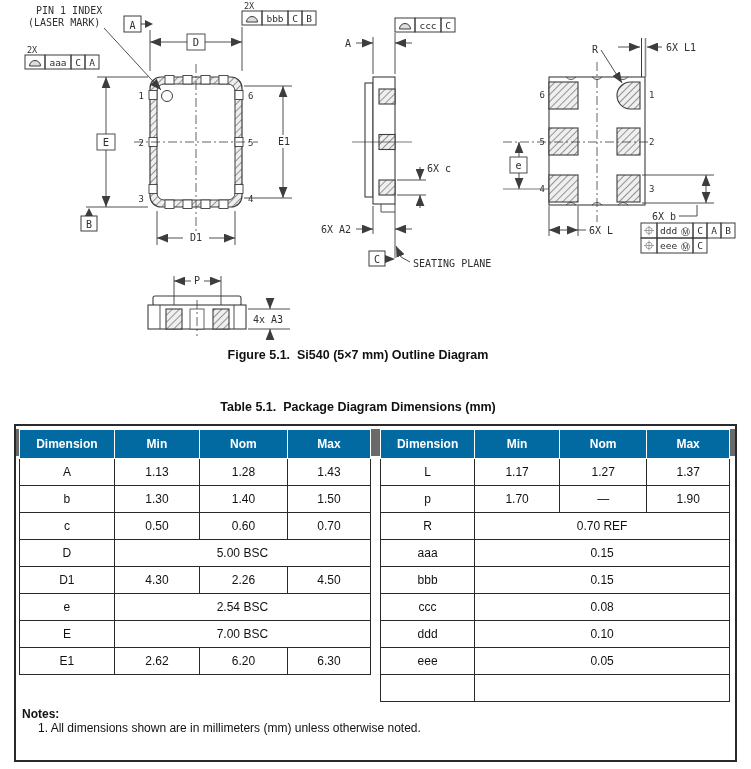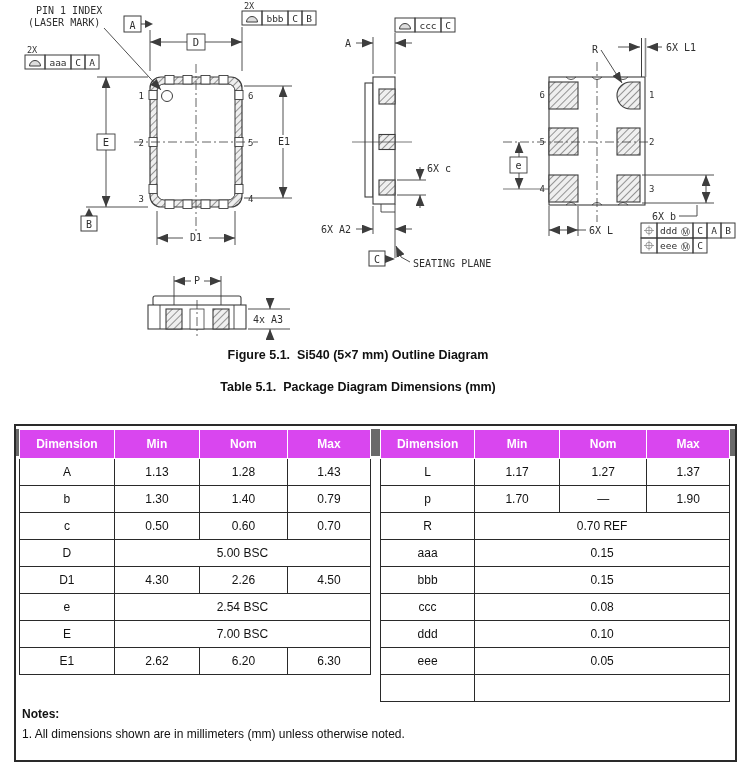--- a/index.html
+++ b/index.html
@@ -1,35 +1,35 @@
 <!DOCTYPE html>
 <html><head>
 <meta charset="utf-8">
 <style>
   html,body{margin:0;padding:0;background:#fff;}
   body{width:751px;height:769px;position:relative;font-family:"Liberation Sans",sans-serif;color:#1a1a1a;overflow:hidden;}
   svg text{font-family:"DejaVu Sans Mono",monospace;fill:#2f2f2f;}
   .caption{position:absolute;width:716px;text-align:center;font-weight:bold;font-size:12.5px;white-space:pre;color:#111;}
   #fig-caption{top:348px;}
-  #tab-caption{top:380px;}
+  #tab-caption{top:400px;}
   .table-block{position:absolute;left:14px;top:424px;width:719px;height:334px;border:2px solid #2a2a2a;background:#fff;}
   .header-strip{position:absolute;left:0;top:3px;width:100%;height:27px;background:#6a6a6a;}
   table.dims{border-collapse:collapse;table-layout:fixed;position:absolute;top:3px;background:transparent;font-size:12px;}
   #tbl-left{left:3px;width:352px;}
   #tbl-right{left:364px;width:350px;}
-  table.dims th{background:#d946ef;color:#fff;font-weight:bold;border:1px solid #fff;height:26px;font-size:12px;}
+  table.dims th{background:#0369a1;color:#fff;font-weight:bold;border:1px solid #fff;height:26px;font-size:12px;}
   table.dims td{border:1px solid #2a2a2a;height:24px;text-align:center;color:#111;background:#fff;}
   table.dims{border:1px solid #2a2a2a;}
   table.dims col.c-dim{width:27%;}
   table.dims col.c-min{width:24.3%;}
   table.dims col.c-nom{width:25%;}
   table.dims col.c-max{width:23.7%;}
   .notes{position:absolute;left:6px;top:281px;font-size:12px;color:#111;}
-  .notes .title{font-weight:bold;margin-bottom:6px;}
-  .notes .item{margin-left:0;margin-bottom:7px;}
+  .notes .title{font-weight:bold;}
+  .notes .item{margin-left:16px;margin-bottom:7px;}
 </style>
 </head>
 <body>
 
 
 
 <svg id="diagram" width="751" height="345" viewBox="0 0 751 345">
   <defs>
     <marker id="ah" viewBox="0 0 10 8" markerWidth="11" markerHeight="9" refX="10" refY="4" orient="auto-start-reverse" markerUnits="userSpaceOnUse">
       <path d="M0,0L10,4L0,8z" fill="#3d3d3d"></path>
@@ -327,21 +327,21 @@
       <tr>
           <td>A</td>
           <td>1.13</td>
           <td>1.28</td>
           <td>1.43</td>
         </tr>
       <tr>
           <td>b</td>
           <td>1.30</td>
           <td>1.40</td>
-          <td>0.79</td>
+          <td>1.50</td>
         </tr>
       <tr>
           <td>c</td>
           <td>0.50</td>
           <td>0.60</td>
           <td>0.70</td>
         </tr>
       <tr>
           <td>D</td>
           <td colspan="3">5.00 BSC</td>

